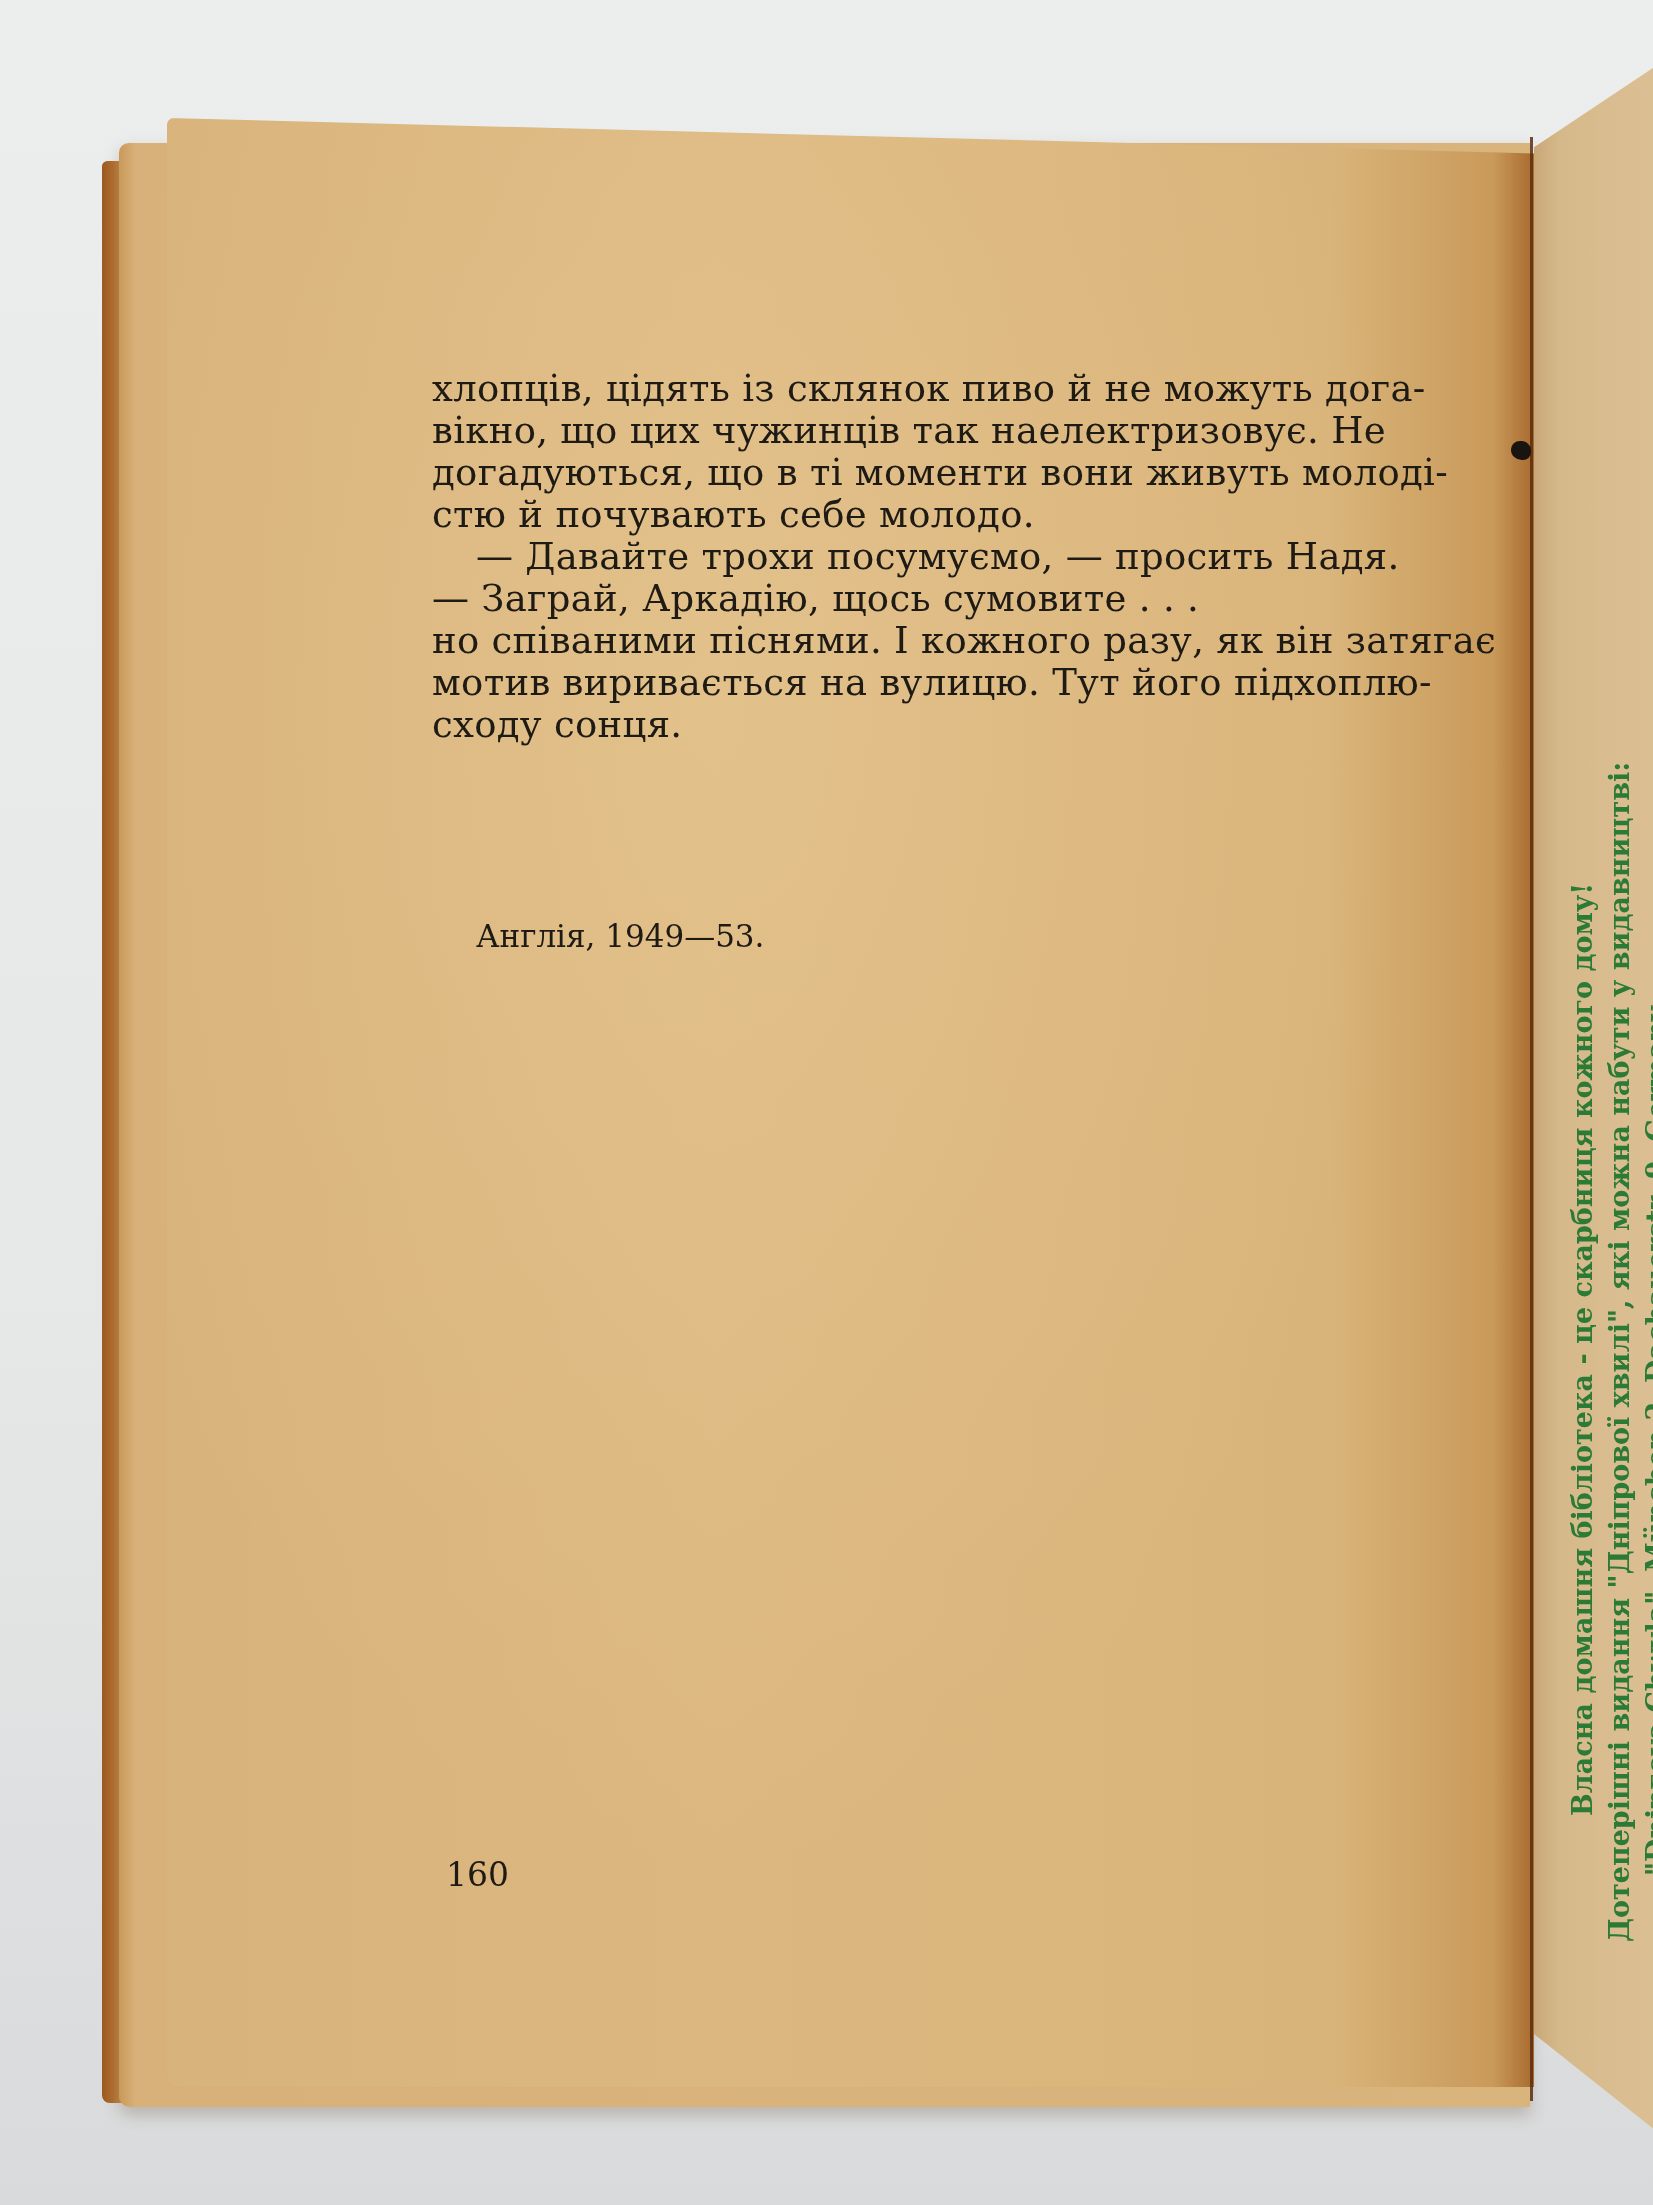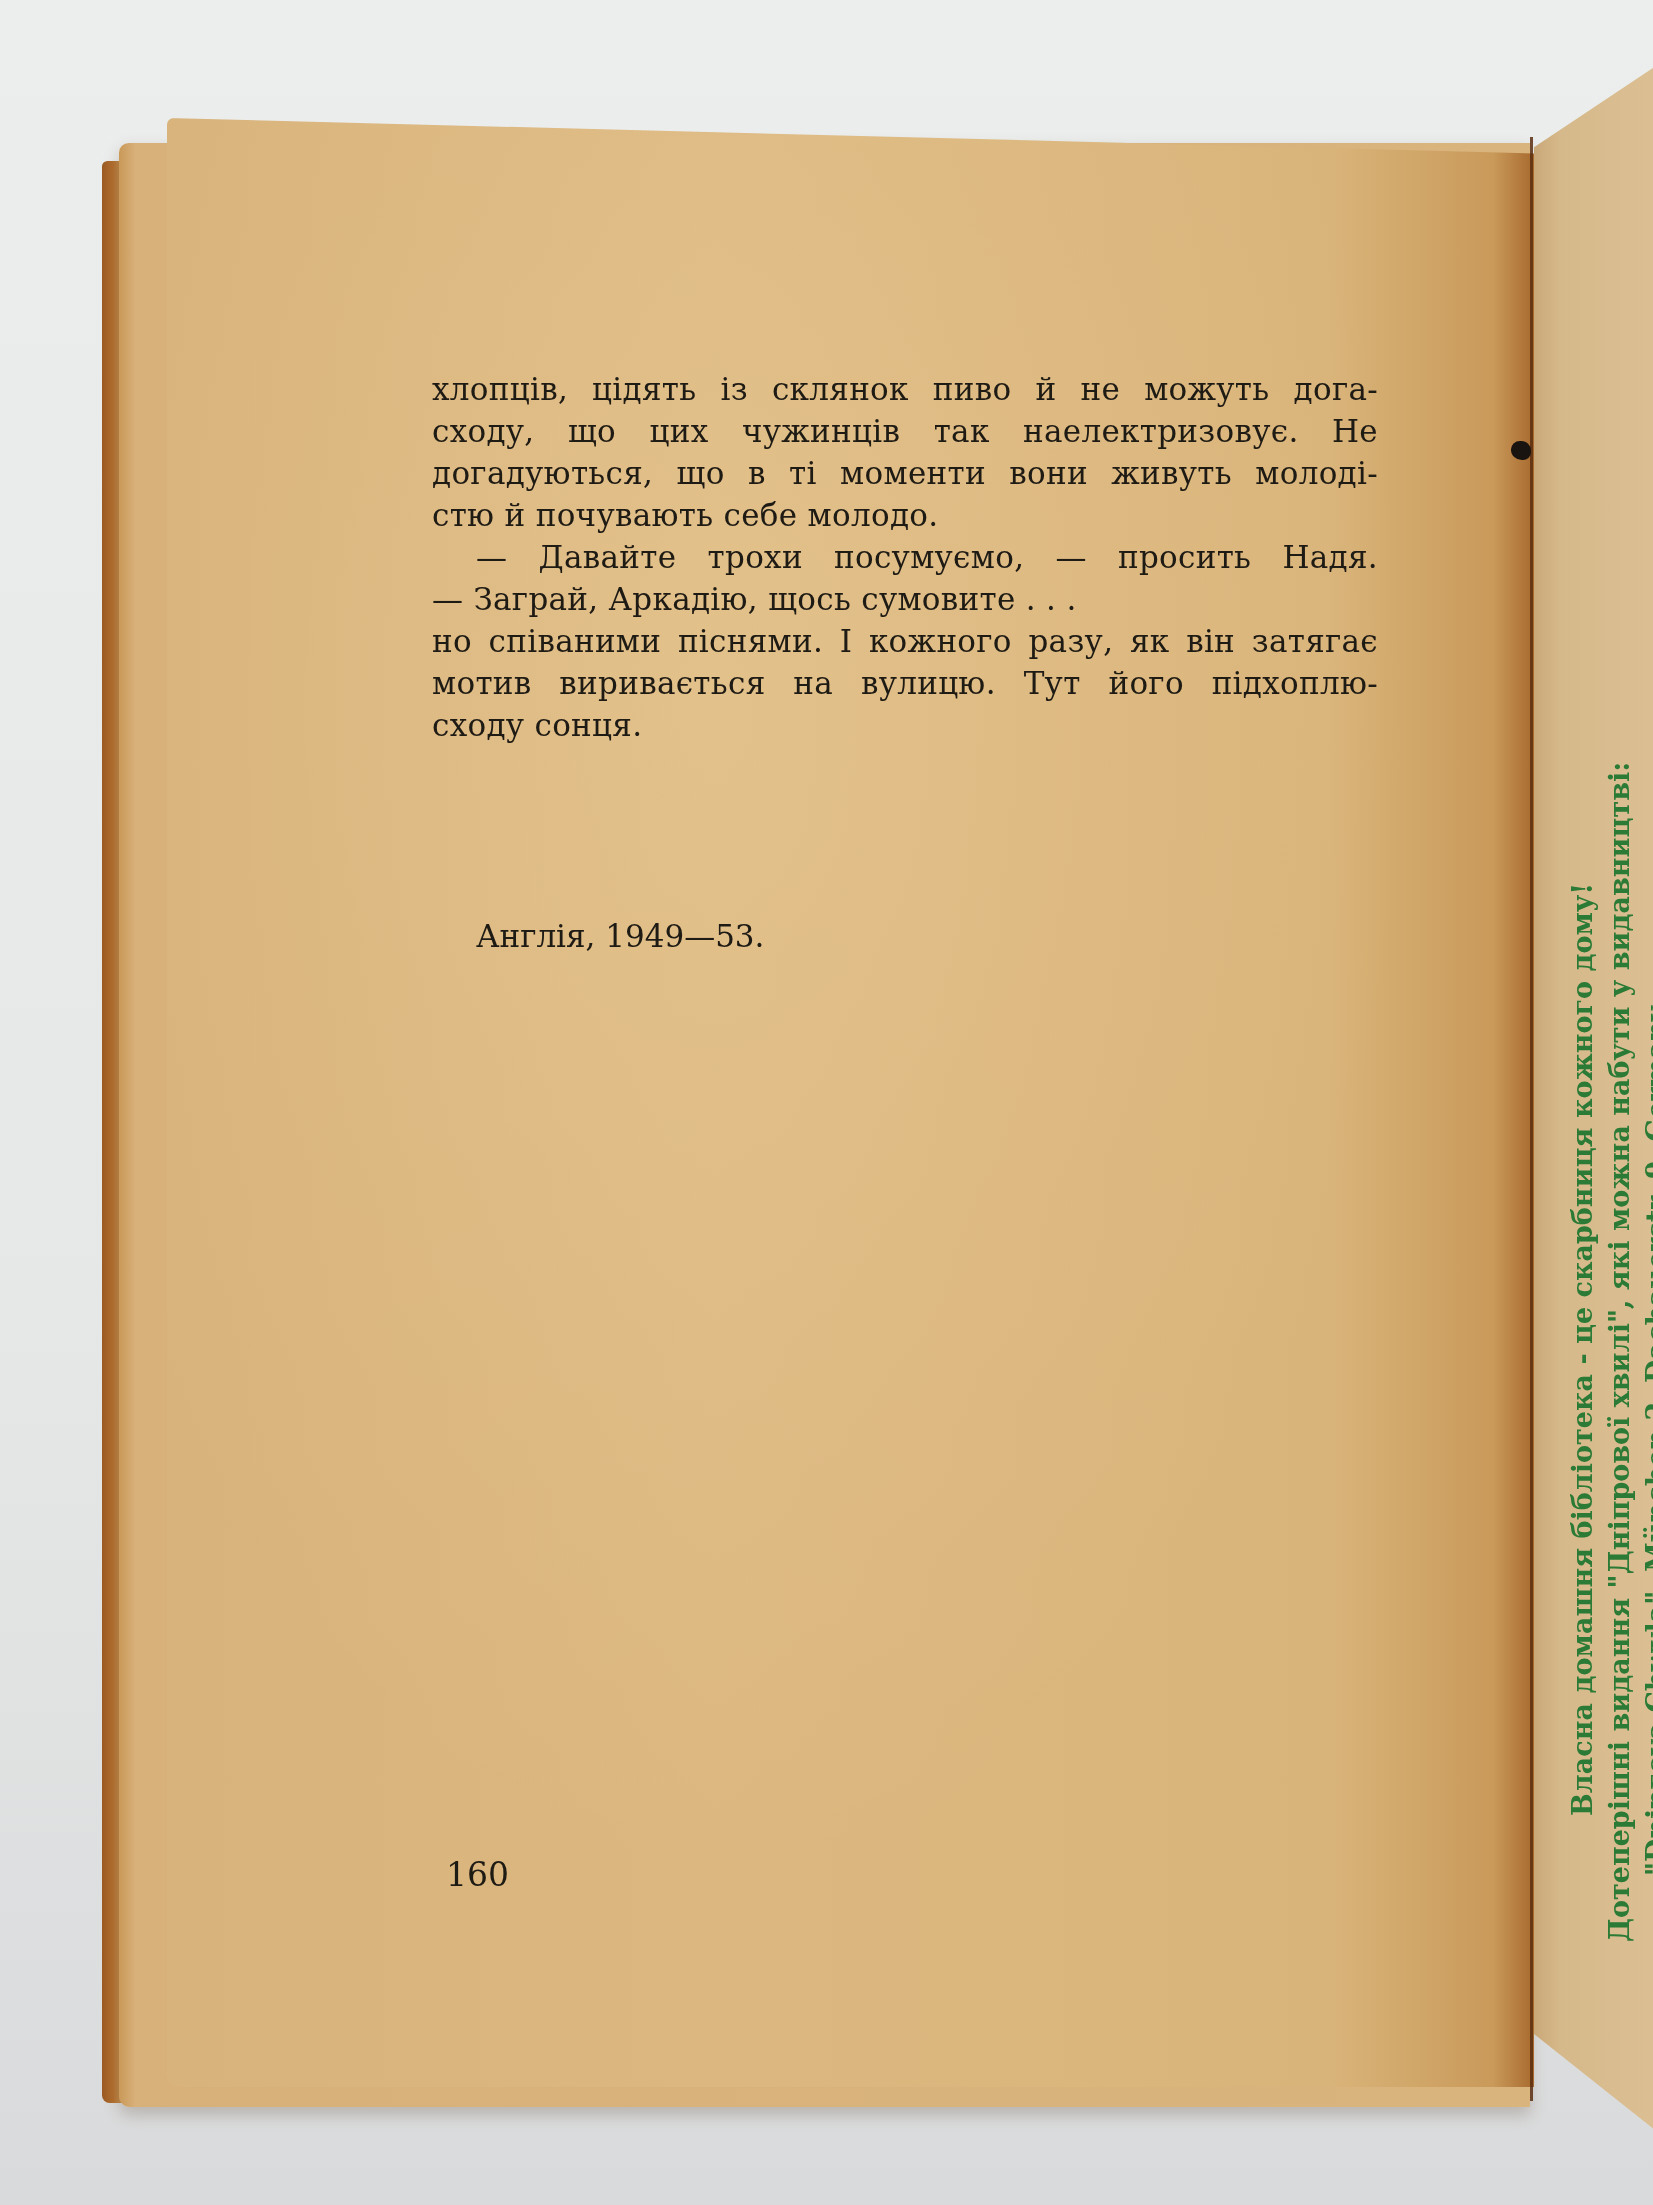--- a/index.html
+++ b/index.html
@@ -61,21 +61,21 @@
       background: #1a1410;
       border-radius: 45% 50% 40% 55%;
     }
     .text-block {
       position: absolute;
       left: 432px;
       top: 368px;
       width: 946px;
       color: #1e1a14;
       font-family: "DejaVu Serif", serif;
-      font-size: 31px;
+      font-size: 37px;
       line-height: 42px;
       letter-spacing: 0.3px;
     }
     .line {
       display: block;
       white-space: nowrap;
       text-align: justify;
       text-align-last: justify;
     }
     .line.last {
@@ -129,21 +129,21 @@
 <div class="edge-back"></div>
 <div class="edge-mid"></div>
 
 <div class="left-page"></div>
 <div class="gutter"></div>
 <div class="right-page"></div>
 <div class="hole"></div>
 
 <div class="text-block">
   <span class="line">хлопців, цідять із склянок пиво й не можуть дога-</span>
-  <span class="line">сходу, що цих чужинців так наелектризовує.  Не</span>
+  <span class="line">вікно, що цих чужинців так наелектризовує.  Не</span>
   <span class="line">догадуються, що в ті моменти вони живуть молоді-</span>
   <span class="line last">стю й почувають себе молодо.</span>
   <span class="line indent">— Давайте трохи посумуємо, — просить Надя.</span>
   <span class="line last">— Заграй, Аркадію, щось сумовите . . .</span>
   <span class="line">но співаними піснями. І кожного разу, як він затягає</span>
   <span class="line">мотив виривається на вулицю.  Тут його підхоплю-</span>
   <span class="line last">сходу сонця.</span>
 </div>
 
 <div class="place-date">Англія, 1949—53.</div>

